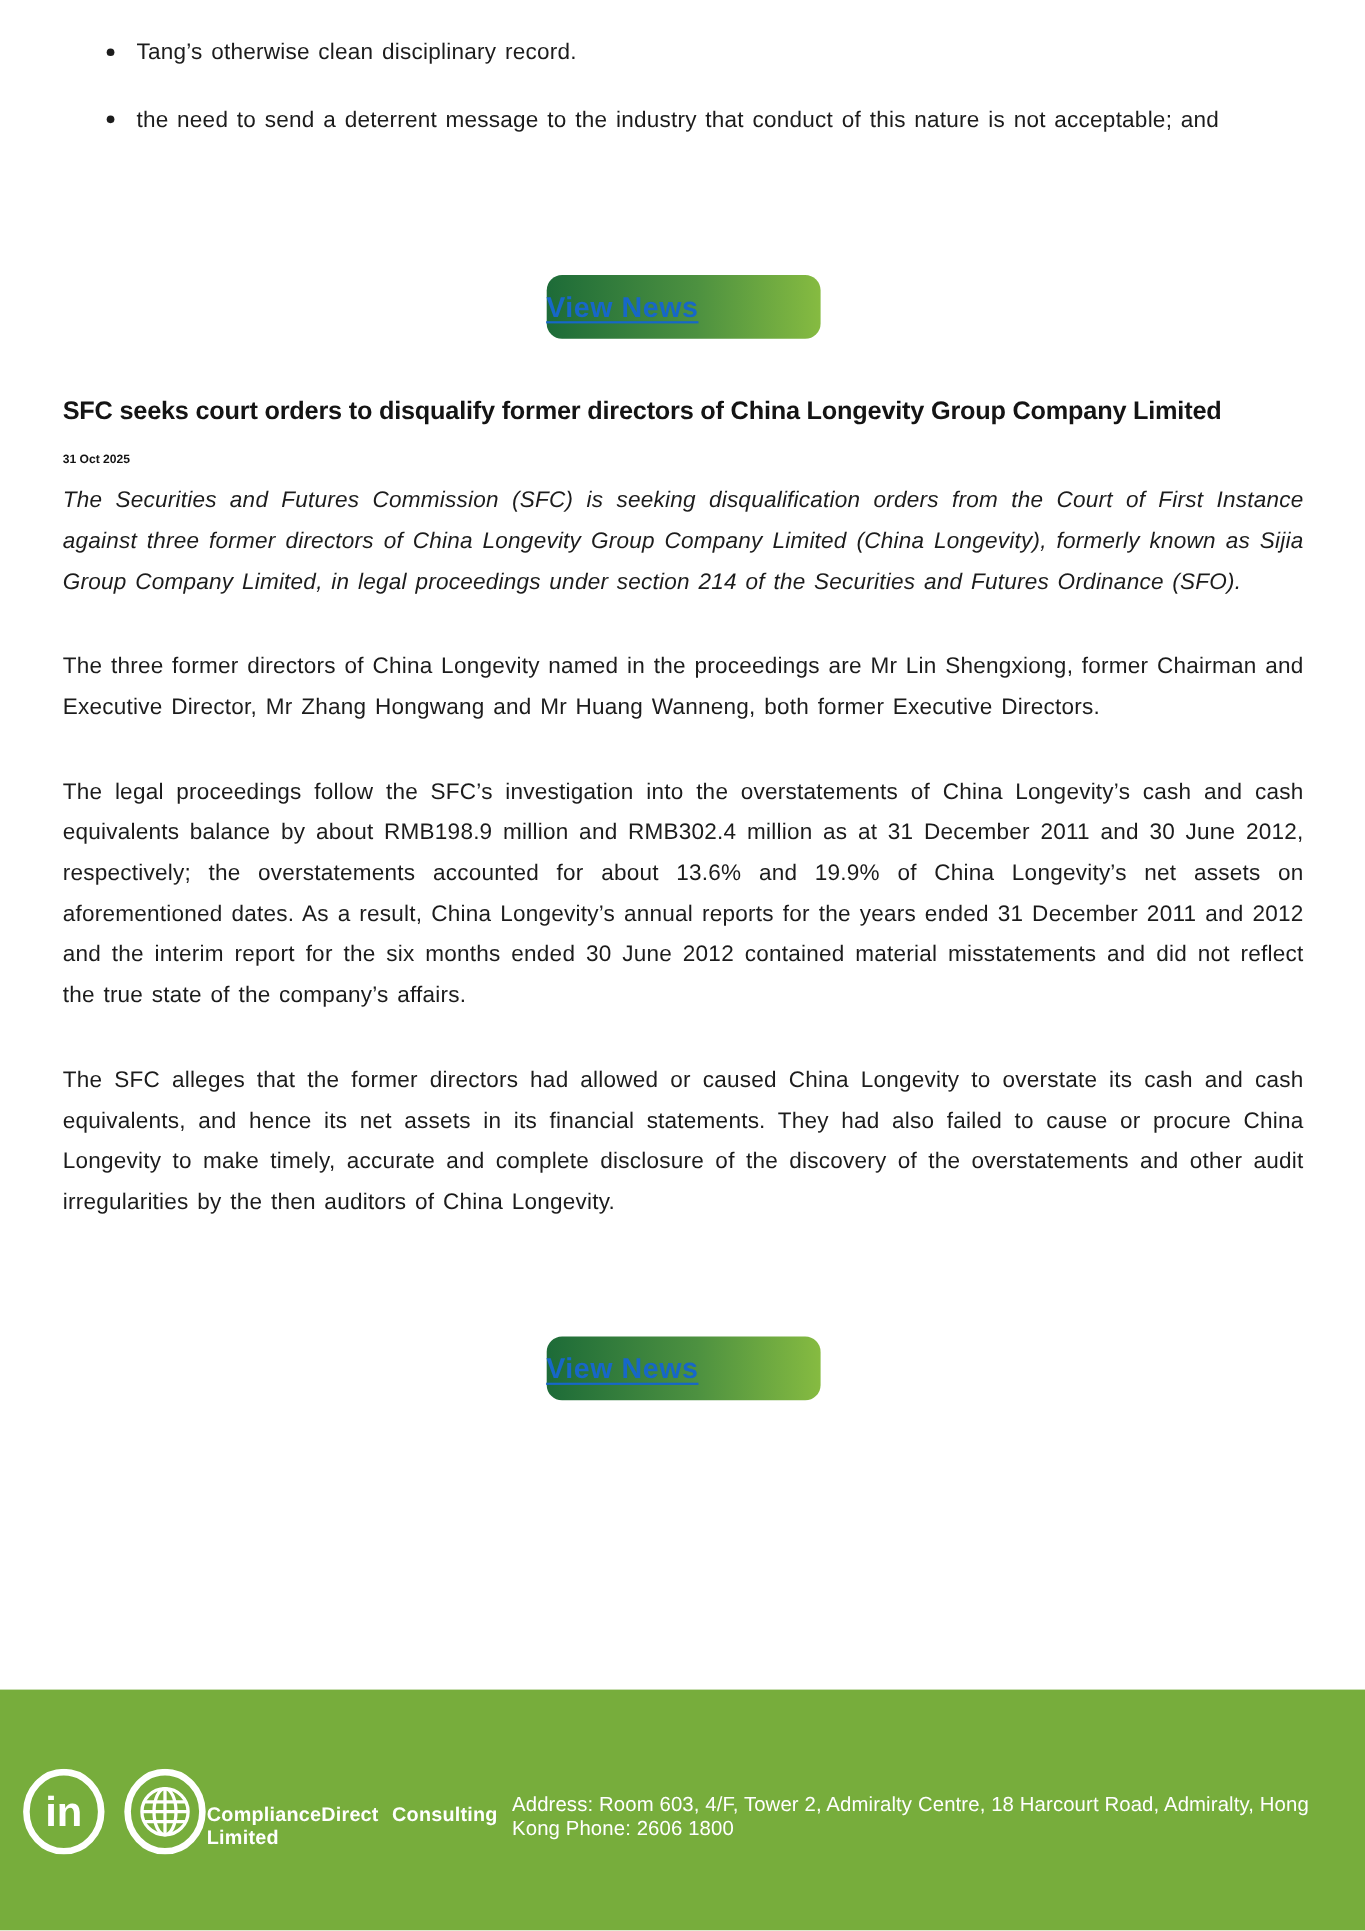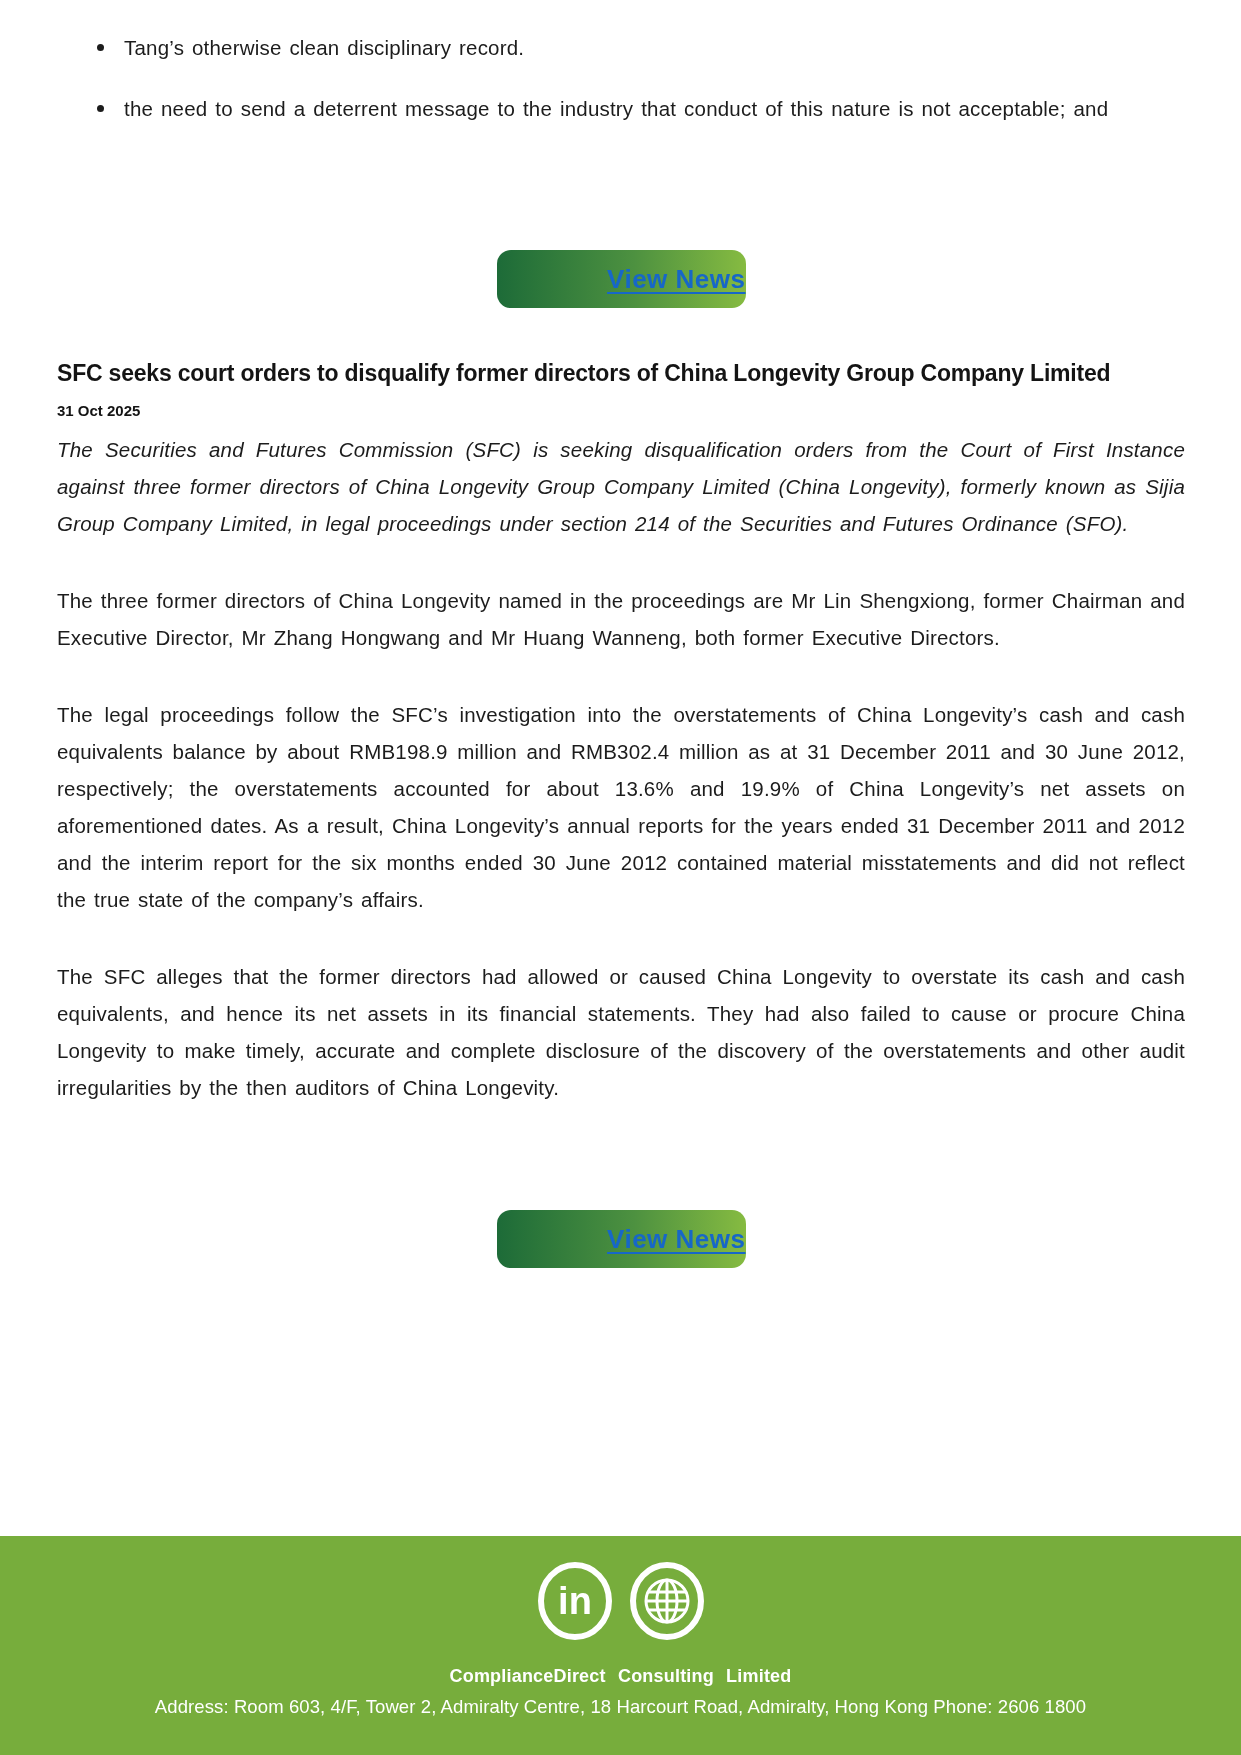--- a/index.html
+++ b/index.html
@@ -46,21 +46,21 @@
     background: #1c1c1c;
   }
   ul.bullets li + li { margin-top: 31px; }
   
   .btn-row { display: flex; justify-content: center; }
   .btn-row.first { margin-top: 126px; }
   .btn-row.second { margin-top: 104px; }
   a.view-news-btn {
     display: flex;
     align-items: center;
-    justify-content: flex-end;
+    justify-content: flex-start;
     width: 249px;
     height: 58px;
     border-radius: 14px;
     background: linear-gradient(90deg, #1d6b38 0%, #4d9140 55%, #86bb41 100%);
     text-decoration: none;
     cursor: pointer;
   }
   a.view-news-btn span {
     color: #1767c8;
     font-size: 26px;
@@ -73,43 +73,43 @@
   h1.article-title {
     margin-top: 50px;
     max-width: 1060px;
     font-size: 23px;
     line-height: 31px;
     font-weight: bold;
     color: #141414;
     letter-spacing: -0.2px;
   }
   .article-date {
-    margin-top: 13px;
-    font-size: 15px;
+    margin-top: 23px;
+    font-size: 11px;
     font-weight: 600;
     color: #141414;
   }
   .article-body p {
     margin-top: 40px;
     font-size: 20.5px;
     line-height: 37px;
     letter-spacing: 0.2px;
     word-spacing: 2px;
     text-align: justify;
     color: #1c1c1c;
   }
   .article-body p:first-of-type { margin-top: 12px; font-style: italic; }
   
   footer.page-footer {
     margin-top: auto;
     min-height: 219px;
     width: 100%;
     background: #77ad3c;
     display: flex;
-    flex-direction: column;
+    flex-direction: row;
     align-items: center;
     padding: 26px 20px 24px 20px;
   }
   .social-row {
     display: flex;
     gap: 16px;
     align-items: center;
   }
   .social-icon { display: block; cursor: pointer; }
   .footer-company {

